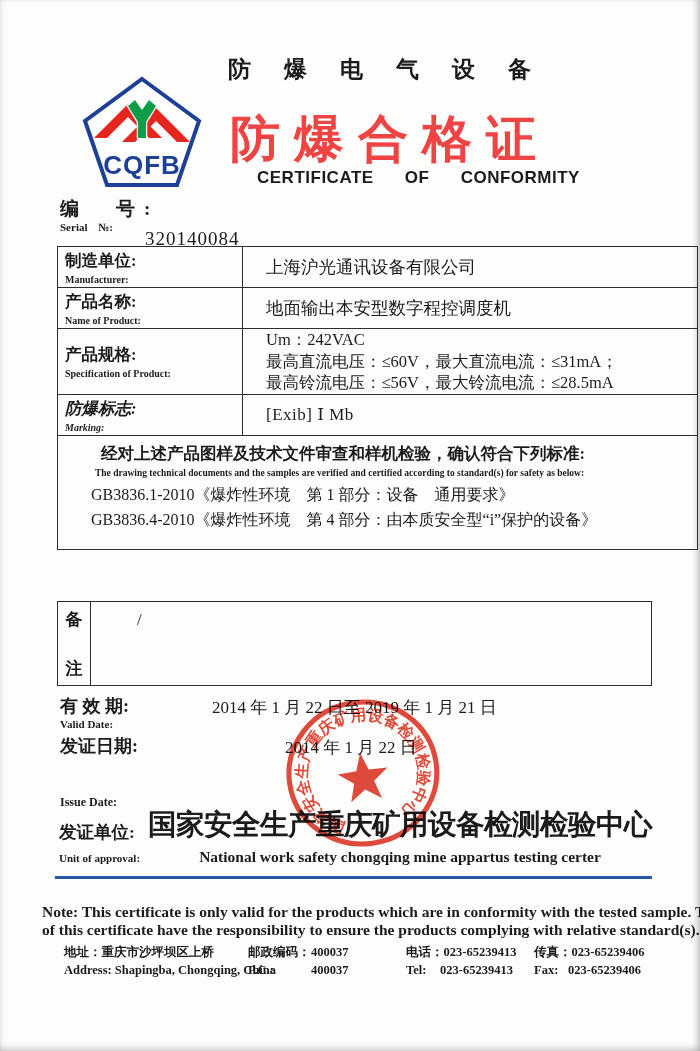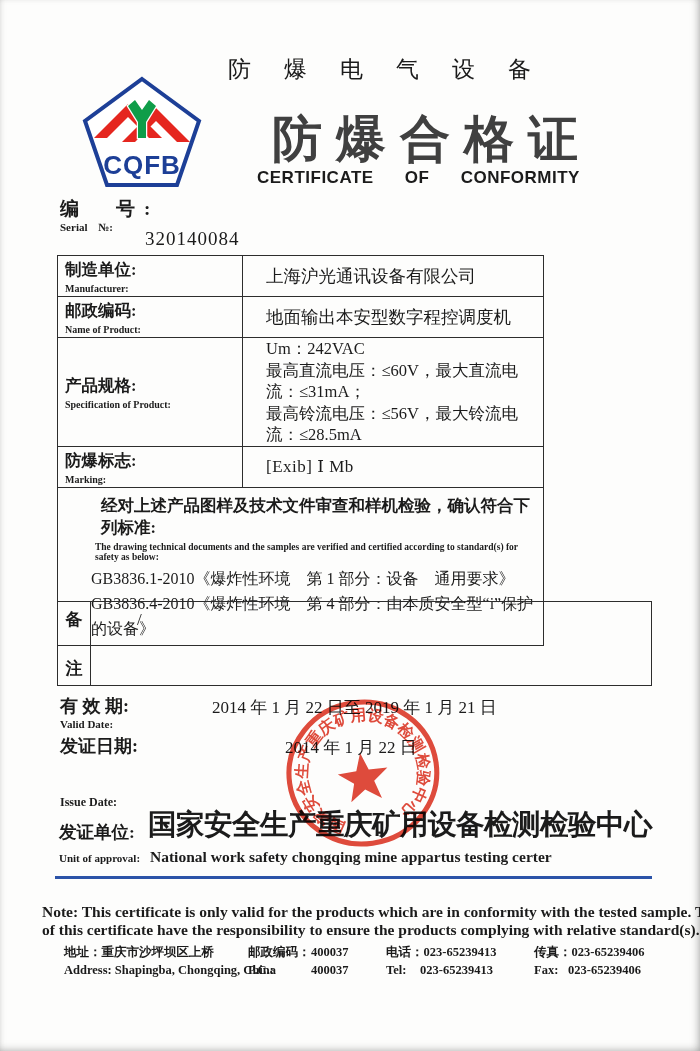--- a/index.html
+++ b/index.html
@@ -8,42 +8,42 @@
     position:relative; width:700px; height:1051px; margin:0 auto;
     background:#fdfdfc; color:#1b1b1b; overflow:hidden;
     box-shadow: inset -6px 0 9px -5px rgba(110,110,110,.55),
                 inset 0 -6px 9px -5px rgba(110,110,110,.4),
                 inset 4px 0 7px -5px rgba(120,120,120,.3);
   }
   .abs { position:absolute; }
 
   
   .logo { left:82px; top:76px; width:120px; height:112px; }
-  .title-cn { left:228px; top:54px; width:360px; font-size:23px; font-weight:400;
+  .title-cn { left:228px; top:54px; width:360px; font-size:23px; font-weight:700;
               letter-spacing:5px; white-space:nowrap; }
   .title-en { left:232px; top:85px; width:340px; text-align:center;
               font-size:16.5px; font-weight:700; }
   .cert-cn  { left:230px; top:106px; font-size:50px; font-weight:700;
-              color:#404040; letter-spacing:14px; white-space:nowrap;margin-left:42px; }
+              color:#ef4444; letter-spacing:14px; white-space:nowrap; }
   .cert-en  { left:233px; top:168px; font-size:17px; font-weight:700;
               font-family:"Liberation Sans","DejaVu Sans",sans-serif;
               word-spacing:26px; letter-spacing:.5px; white-space:nowrap;margin-left:24px; }
 
   .serial-cn { left:60px; top:196px; font-size:19px; font-weight:700; letter-spacing:9px; }
   .serial-en { left:60px; top:221px; font-size:11px; font-weight:700; word-spacing:8px; }
   .serial-value { left:145px; top:208px; font-size:19px; letter-spacing:1px;margin-top:20px; }
 
   
-  .main-table { left:57px; top:255px; width:487px; border-collapse:collapse;
+  .main-table { left:57px; top:246px; width:641px; border-collapse:collapse;
                 table-layout:fixed; }
   .main-table td { border:1.6px solid #2d2d2d; vertical-align:middle; }
   .main-table .lbl { width:185px; padding:3px 6px 2px 7px; }
   .lbl .lcn { font-size:16.5px; font-weight:700; }
   .lbl .len { font-size:10px; font-weight:700; margin-top:2px; }
-  .lbl-flex { display:flex; flex-direction:column; justify-content:space-between; height:100%; }
+  .lbl-flex { display:flex; flex-direction:column; justify-content:space-between; height:100%;font-style:italic; }
   .val { padding-left:23px; font-size:17.5px; }
   .val-mono { font-size:17px; letter-spacing:.5px; }
   .spec-line { font-size:16.5px; line-height:21.5px; }
   tr.r1 { height:40px; } tr.r2 { height:40px; } tr.r3 { height:40px; }
   tr.r4 { height:64px; } tr.r5 { height:36px; }
   tr.rstd { height:114px; }
   .std-cell { vertical-align:top !important; padding:7px 8px 4px 33px; }
   .std-heading { font-size:16.5px; font-weight:700; padding-left:10px; }
   .std-sub { font-size:9.5px; font-weight:700; margin:3px 0 4px 4px; }
   .std-item { font-size:16px; line-height:25px; }
@@ -67,36 +67,36 @@
   
   .stamp { left:283px; top:697px; width:160px; height:154px;
            transform:rotate(-8deg); opacity:.9; mix-blend-mode:multiply; z-index:5; }
   .stamp text { font-weight:700; }
 
   
   .appr-lcn { left:59px; top:820px; font-size:17.5px; font-weight:700; }
   .appr-len { left:59px; top:852px; font-size:11px; font-weight:700; }
   .appr-cn  { left:148px; top:806px; width:505px; font-size:28.5px; font-weight:600;
               white-space:nowrap; letter-spacing:-.5px; }
-  .appr-en  { left:150px; top:848px; width:500px; 
+  .appr-en  { left:150px; top:848px; width:500px; text-align:center;
               font-size:15.5px; font-weight:700; }
   .blue-line { left:55px; top:876px; width:597px; height:2.5px; background:#2b53a8; }
 
   
   .note-cn { left:42px; top:884px; font-size:15px; font-weight:700; white-space:nowrap; }
   .note-en1 { left:42px; top:903px; font-size:15.5px; font-weight:700; white-space:nowrap; }
   .note-en2 { left:42px; top:921px; font-size:15.5px; font-weight:700; white-space:nowrap; }
 
   
   .footer { left:64px; top:943px; width:610px; font-size:12.5px; font-weight:700; }
   .fcol { position:absolute; top:0; }
   .fline { display:block; line-height:18px; white-space:nowrap; }
   .fc1 { left:0; } .fc2 { left:184px; } .fc3 { left:322px; } .fc4 { left:470px; }
   .fc2 .flabel { display:inline-block; min-width:63px; }
-  .fc3 .flabel { display:inline-block; min-width:34px; }
+  .fc3 .flabel { display:inline-block; min-width:34px;margin-left:20px; }
   .fc4 .flabel { display:inline-block; min-width:34px; }
 </style>
 </head>
 <body>
 
 <div id="page">
 
   <svg class="abs logo" viewBox="0 0 120 112">
     <polygon points="60,3 117,45 95,109 25,109 3,45" fill="#ffffff" stroke="#1d3f97" stroke-width="4" stroke-linejoin="miter"></polygon>
     <polygon points="12,62 46,28 80,62 67,62 46,41 25,62" fill="#e5261f"></polygon>
@@ -117,21 +117,21 @@
     <tbody>
         <tr class="r1">
       <td class="lbl">
         <div class="lcn">制造单位:</div>
         <div class="len">Manufacturer:</div>
       </td>
       <td class="val">上海沪光通讯设备有限公司</td>
     </tr>
     <tr class="r2">
       <td class="lbl">
-        <div class="lcn">邮政编码:</div>
+        <div class="lcn">产品名称:</div>
         <div class="len">Name of Product:</div>
       </td>
       <td class="val">地面输出本安型数字程控调度机</td>
     </tr>
     <tr class="r4">
       <td class="lbl">
         <div class="lcn">产品规格:</div>
         <div class="len">Specification of Product:</div>
       </td>
       <td class="val">

